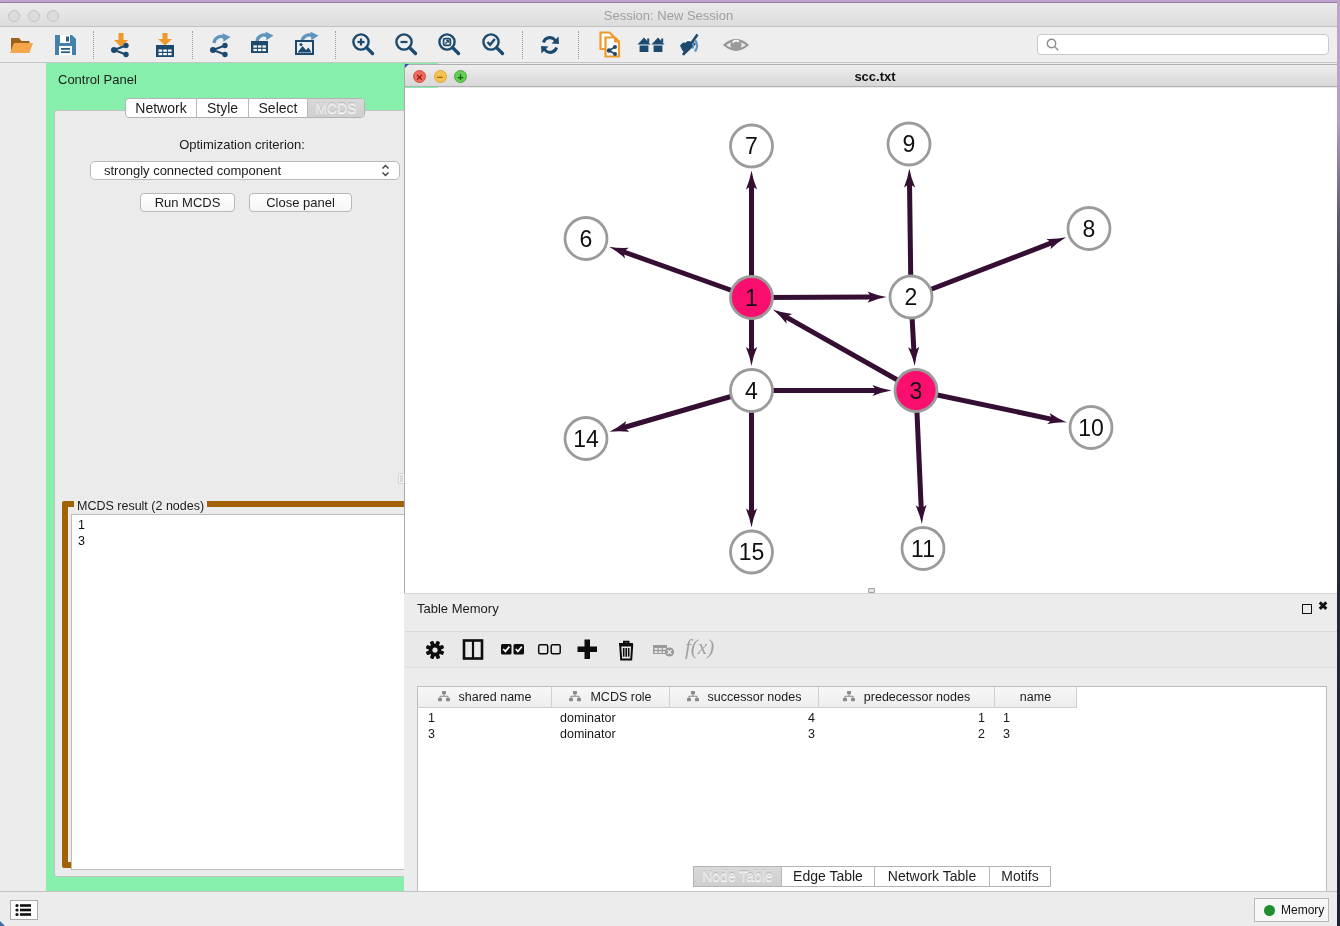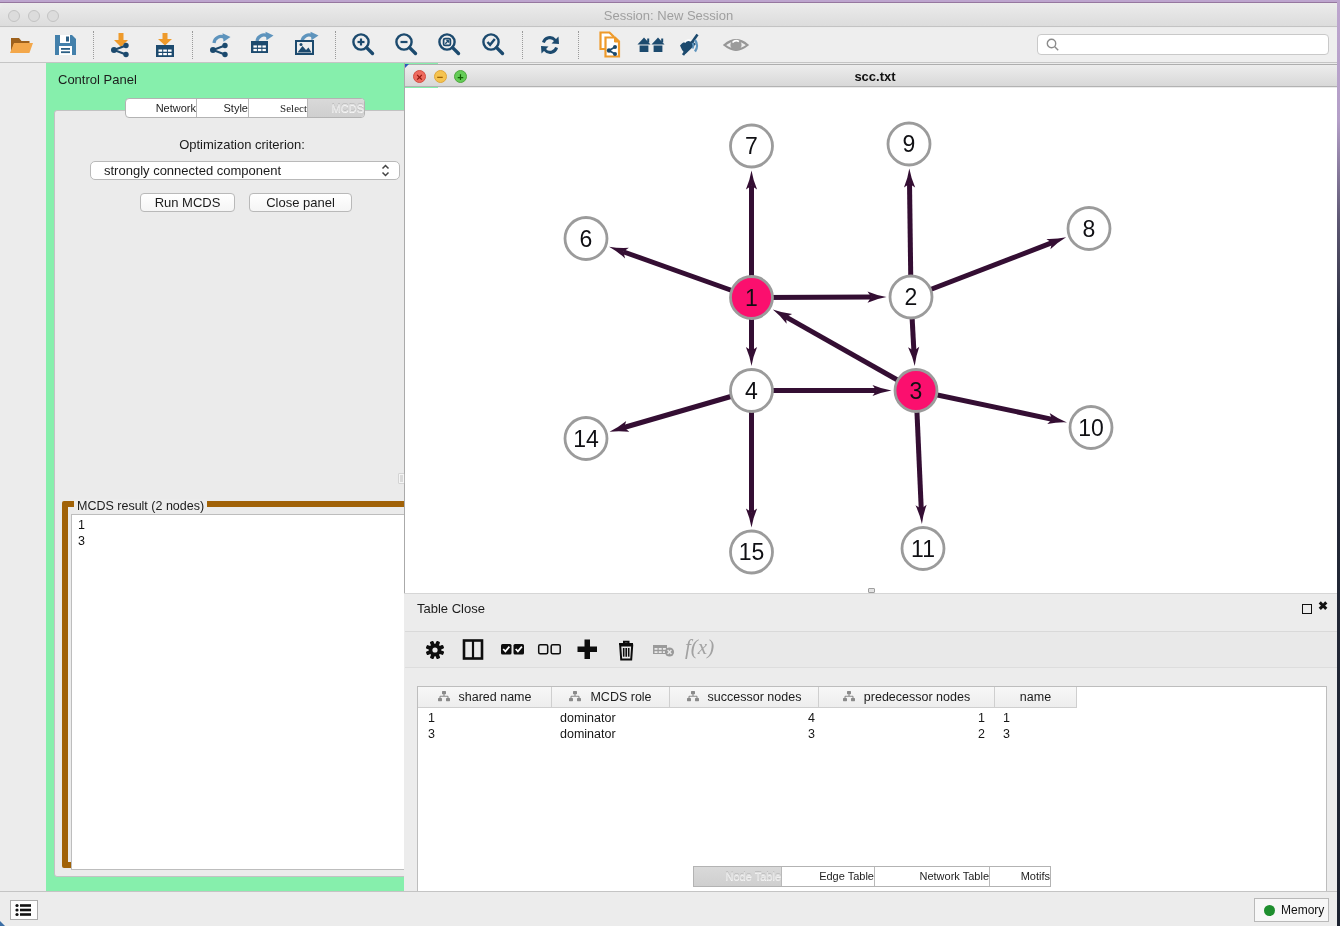--- a/index.html
+++ b/index.html
@@ -29,21 +29,21 @@
   border:1px solid #c9c9c9; border-radius:4px; }
 
 
 #cpanel { left:0; top:63px; width:392px; height:828px; background:#86efac;margin-left:46px; }
 .ptitle { position:absolute; left:12px; top:9px; font-size:13px; color:#1c1c1c; }
 .float-ic { position:absolute; width:10px; height:10px; border:1.5px solid #111; background:transparent; }
 .close-ic { position:absolute; font-size:12px; color:#111; font-weight:bold; }
 
 #cptabs { position:absolute; left:79px; top:35px; height:20px; display:flex;
   border:1px solid #b3b3b3; border-radius:4px; background:#fff; overflow:hidden; }
-.cptab { font-size:11px; color:#1d1d1d; text-align:right; line-height:18px; border-right:1px solid #b9b9b9; }
+.cptab { font-size:14px; color:#1d1d1d; text-align:center; line-height:18px; border-right:1px solid #b9b9b9; }
 .cptab:last-child { border-right:none; }
 .cptab.sel { background:linear-gradient(to bottom,#d9d9d9,#cfcfcf); color:#e2e2e2;
   text-shadow:0 1px 0 #f8f8f8, 0 -1px 0 #bdbdbd; }
 
 #cpbox { position:absolute; left:8px; top:47px; width:376px; height:767px;
   border:1px solid #c2c2c2; border-radius:3px; background:#ebebeb; }
 #optlabel { position:absolute; left:0; top:74px; width:100%; text-align:center; font-size:13px; color:#1b1b1b; }
 #optselect { position:absolute; left:44px; top:98px; width:310px; height:19px; background:#fff;
   border:1px solid #b9b9b9; border-radius:5px; font-size:13px; color:#1b1b1b; line-height:17px;
   padding-left:13px; }
@@ -236,21 +236,21 @@
 </div>
 
 <div class="abs" id="cpanel">
   <div class="ptitle">Control Panel</div>
   <div class="float-ic" style="left:360px; top:12px;"></div>
   <div class="close-ic" style="left:377px; top:8px;">✖</div>
   <div id="cpbox"></div>
   <div id="cptabs">
     <div class="cptab" style="width:71px;">Network</div>
     <div class="cptab" style="width:52px;">Style</div>
-    <div class="cptab" style="width:59px;font-family:Liberation Serif, serif;">Select</div>
+    <div class="cptab" style="width:59px;">Select</div>
     <div class="cptab sel" style="width:56px;">MCDS</div>
   </div>
   <div id="optselect">strongly connected component
     <svg width="9" height="13" style="position:absolute;right:9px;top:2px;" viewBox="0 0 9 13">
       <path d="M1.5 4.5 L4.5 1.5 L7.5 4.5" fill="none" stroke="#444" stroke-width="1.5"></path>
       <path d="M1.5 8.5 L4.5 11.5 L7.5 8.5" fill="none" stroke="#444" stroke-width="1.5"></path>
     </svg>
   </div>
   <div id="optlabel">Optimization criterion:</div>
   <div class="btn" style="left:94px; top:130px; width:95px;">Run MCDS</div>
@@ -323,21 +323,21 @@
         <text x="518" y="468.5" text-anchor="middle" font-size="23px" fill="#101014" font-family="&quot;Liberation Sans&quot;,sans-serif">11</text>
         <circle cx="181" cy="350.5" r="21" fill="#ffffff" stroke="#9b9b9b" stroke-width="2.8"></circle>
         <text x="181" y="358.5" text-anchor="middle" font-size="23px" fill="#101014" font-family="&quot;Liberation Sans&quot;,sans-serif">14</text>
         <circle cx="346.5" cy="464" r="21" fill="#ffffff" stroke="#9b9b9b" stroke-width="2.8"></circle>
         <text x="346.5" y="472" text-anchor="middle" font-size="23px" fill="#101014" font-family="&quot;Liberation Sans&quot;,sans-serif">15</text>
       </svg>
   </div>
 </div>
 
 <div class="abs" id="tpanel">
-  <div class="ptitle" style="left:13px; top:7px;">Table Close</div>
+  <div class="ptitle" style="left:13px; top:7px;">Table Memory</div>
   <div class="float-ic" style="left:898px; top:10px;"></div>
   <div class="close-ic" style="left:914px; top:5px;">✖</div>
   <div id="ttoolbar">
       <div id="tt-icons">
         <div style="position: absolute; left: 18px; top: 5px;"><svg width="26" height="26" viewBox="0 0 26 26">
             <rect x="-1.9" y="-9.3" width="3.8" height="5" rx="1" fill="#0d0d0d" transform="translate(12,13) rotate(22)"></rect>
             <rect x="-1.9" y="-9.3" width="3.8" height="5" rx="1" fill="#0d0d0d" transform="translate(12,13) rotate(67)"></rect>
             <rect x="-1.9" y="-9.3" width="3.8" height="5" rx="1" fill="#0d0d0d" transform="translate(12,13) rotate(112)"></rect>
             <rect x="-1.9" y="-9.3" width="3.8" height="5" rx="1" fill="#0d0d0d" transform="translate(12,13) rotate(157)"></rect>
             <rect x="-1.9" y="-9.3" width="3.8" height="5" rx="1" fill="#0d0d0d" transform="translate(12,13) rotate(202)"></rect>

